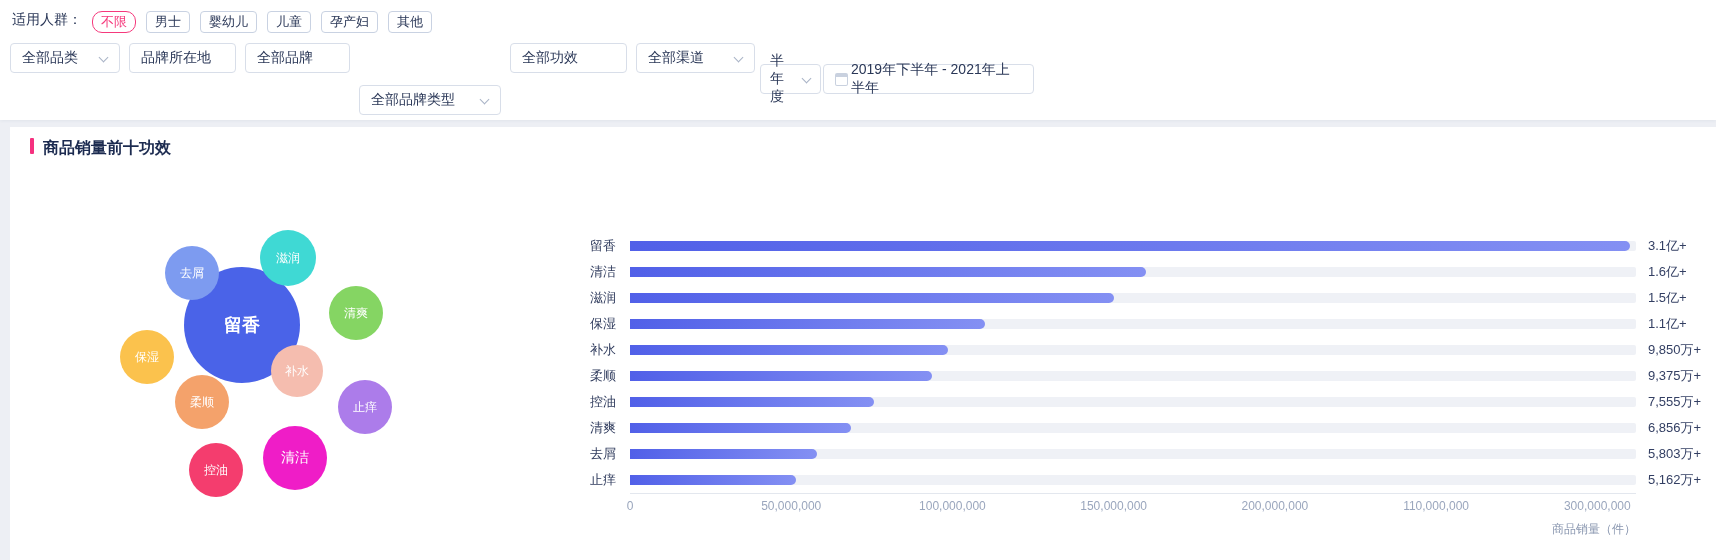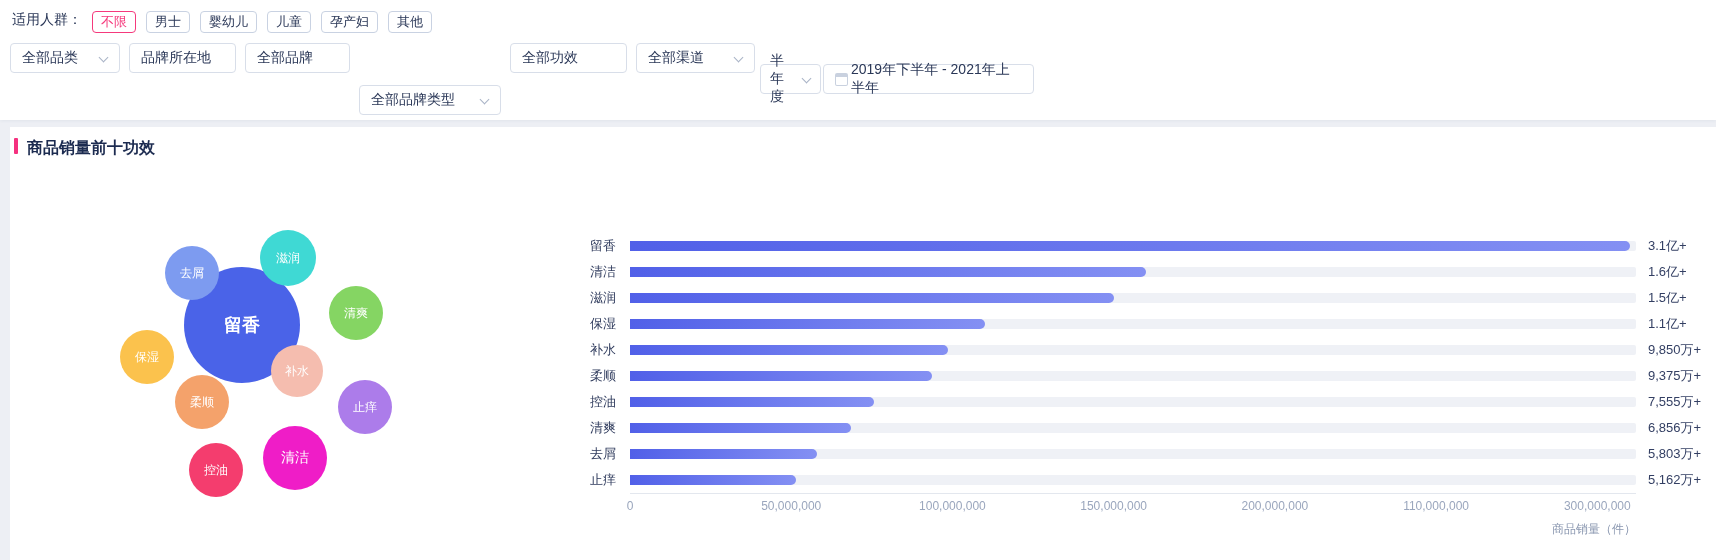--- a/index.html
+++ b/index.html
@@ -6,35 +6,35 @@
   html,body { width:1716px; height:560px; overflow:hidden;
     font-family:"Liberation Sans","DejaVu Sans",sans-serif; background:#edeff4; }
   .top-panel { position:absolute; top:0; left:0; right:0; height:120px;
     background:#fff; box-shadow:0 1px 3px rgba(40,60,110,.06); }
   .row1 { margin:13px 0 0 12px; font-size:14px; color:#2a3757; display:flex; align-items:center; }
   .keyword-value { color:#f0598c; margin-left:6px; }
   .row2 { margin:11px 0 8px 12px; font-size:14px; color:#2a3757; display:flex; align-items:flex-start; }
   .crowd-wrap { display:flex; gap:10px; margin-left:2px; }
   .crowd-btn { border:1px solid #c9d2e2; border-radius:4px; height:22px; line-height:20px;
     padding:0 8px; font-size:13px; color:#2a3757; background:#fff; cursor:pointer; white-space:nowrap; }
-  .crowd-btn.selected { color:#f5397c; border-color:#f5397c; }
+  .crowd-btn.selected { color:#f5397c; border-color:#f5397c;border-radius:10px; }
   .row3 { margin:10px 0 0 10px; display:flex; gap:9px; align-items:center; }
   .filter-box { height:30px; border:1px solid #d8dee9; border-radius:4px; background:#fff;
     display:flex; align-items:center; justify-content:space-between; padding:0 11px;
     font-size:14px; color:#2a3757; cursor:pointer; }
   .chevron { width:9px; height:9px; position:relative; flex:none; margin-left:6px; }
   .chevron::after { content:""; position:absolute; left:1px; top:0; width:6px; height:6px;
     border-right:1.4px solid #a9b3c6; border-bottom:1.4px solid #a9b3c6; transform:rotate(45deg); }
   .period-group { display:flex; gap:2px; }
   .date-box { width:211px; height:30px; border:1px solid #d8dee9; border-radius:4px; background:#fff;
     display:flex; align-items:center; gap:3px; padding:0 11px; font-size:14px; color:#2a3757; cursor:pointer; }
   .cal-icon { width:13px; height:13px; flex:none; border:1px solid #c9d1df; border-top:4px solid #c9d1df;
     border-radius:2px; background:#fff; }
   .card { position:absolute; top:127px; left:10px; right:0; bottom:0; background:#fff; }
-  .card-header { display:flex; align-items:flex-start; padding:11px 0 0 4px; }
+  .card-header { display:flex; align-items:flex-start; padding:11px 0 0 20px; }
   .marker { width:4px; height:16px; background:#f5317f; border-radius:1px; margin-right:9px; }
   .section-title { font-size:16px; font-weight:bold; color:#1c2b50; }
   .bubble-pane { position:absolute; left:0; top:0; width:430px; height:420px; }
   .bubble { position:absolute; border-radius:50%; color:#fff; display:flex;
     align-items:center; justify-content:center; cursor:pointer; user-select:none; }
   .bar-chart { position:absolute; left:572px; top:106px; width:1132px; }
   .bar-row { display:flex; align-items:center; height:26px; }
   .bar-cat { width:34px; text-align:right; font-size:13px; color:#2e3a5c; flex:none; }
   .bar-track { position:relative; width:1006px; height:10px; background:#eff1f6;
     border-radius:2px; margin-left:14px; flex:none; }

